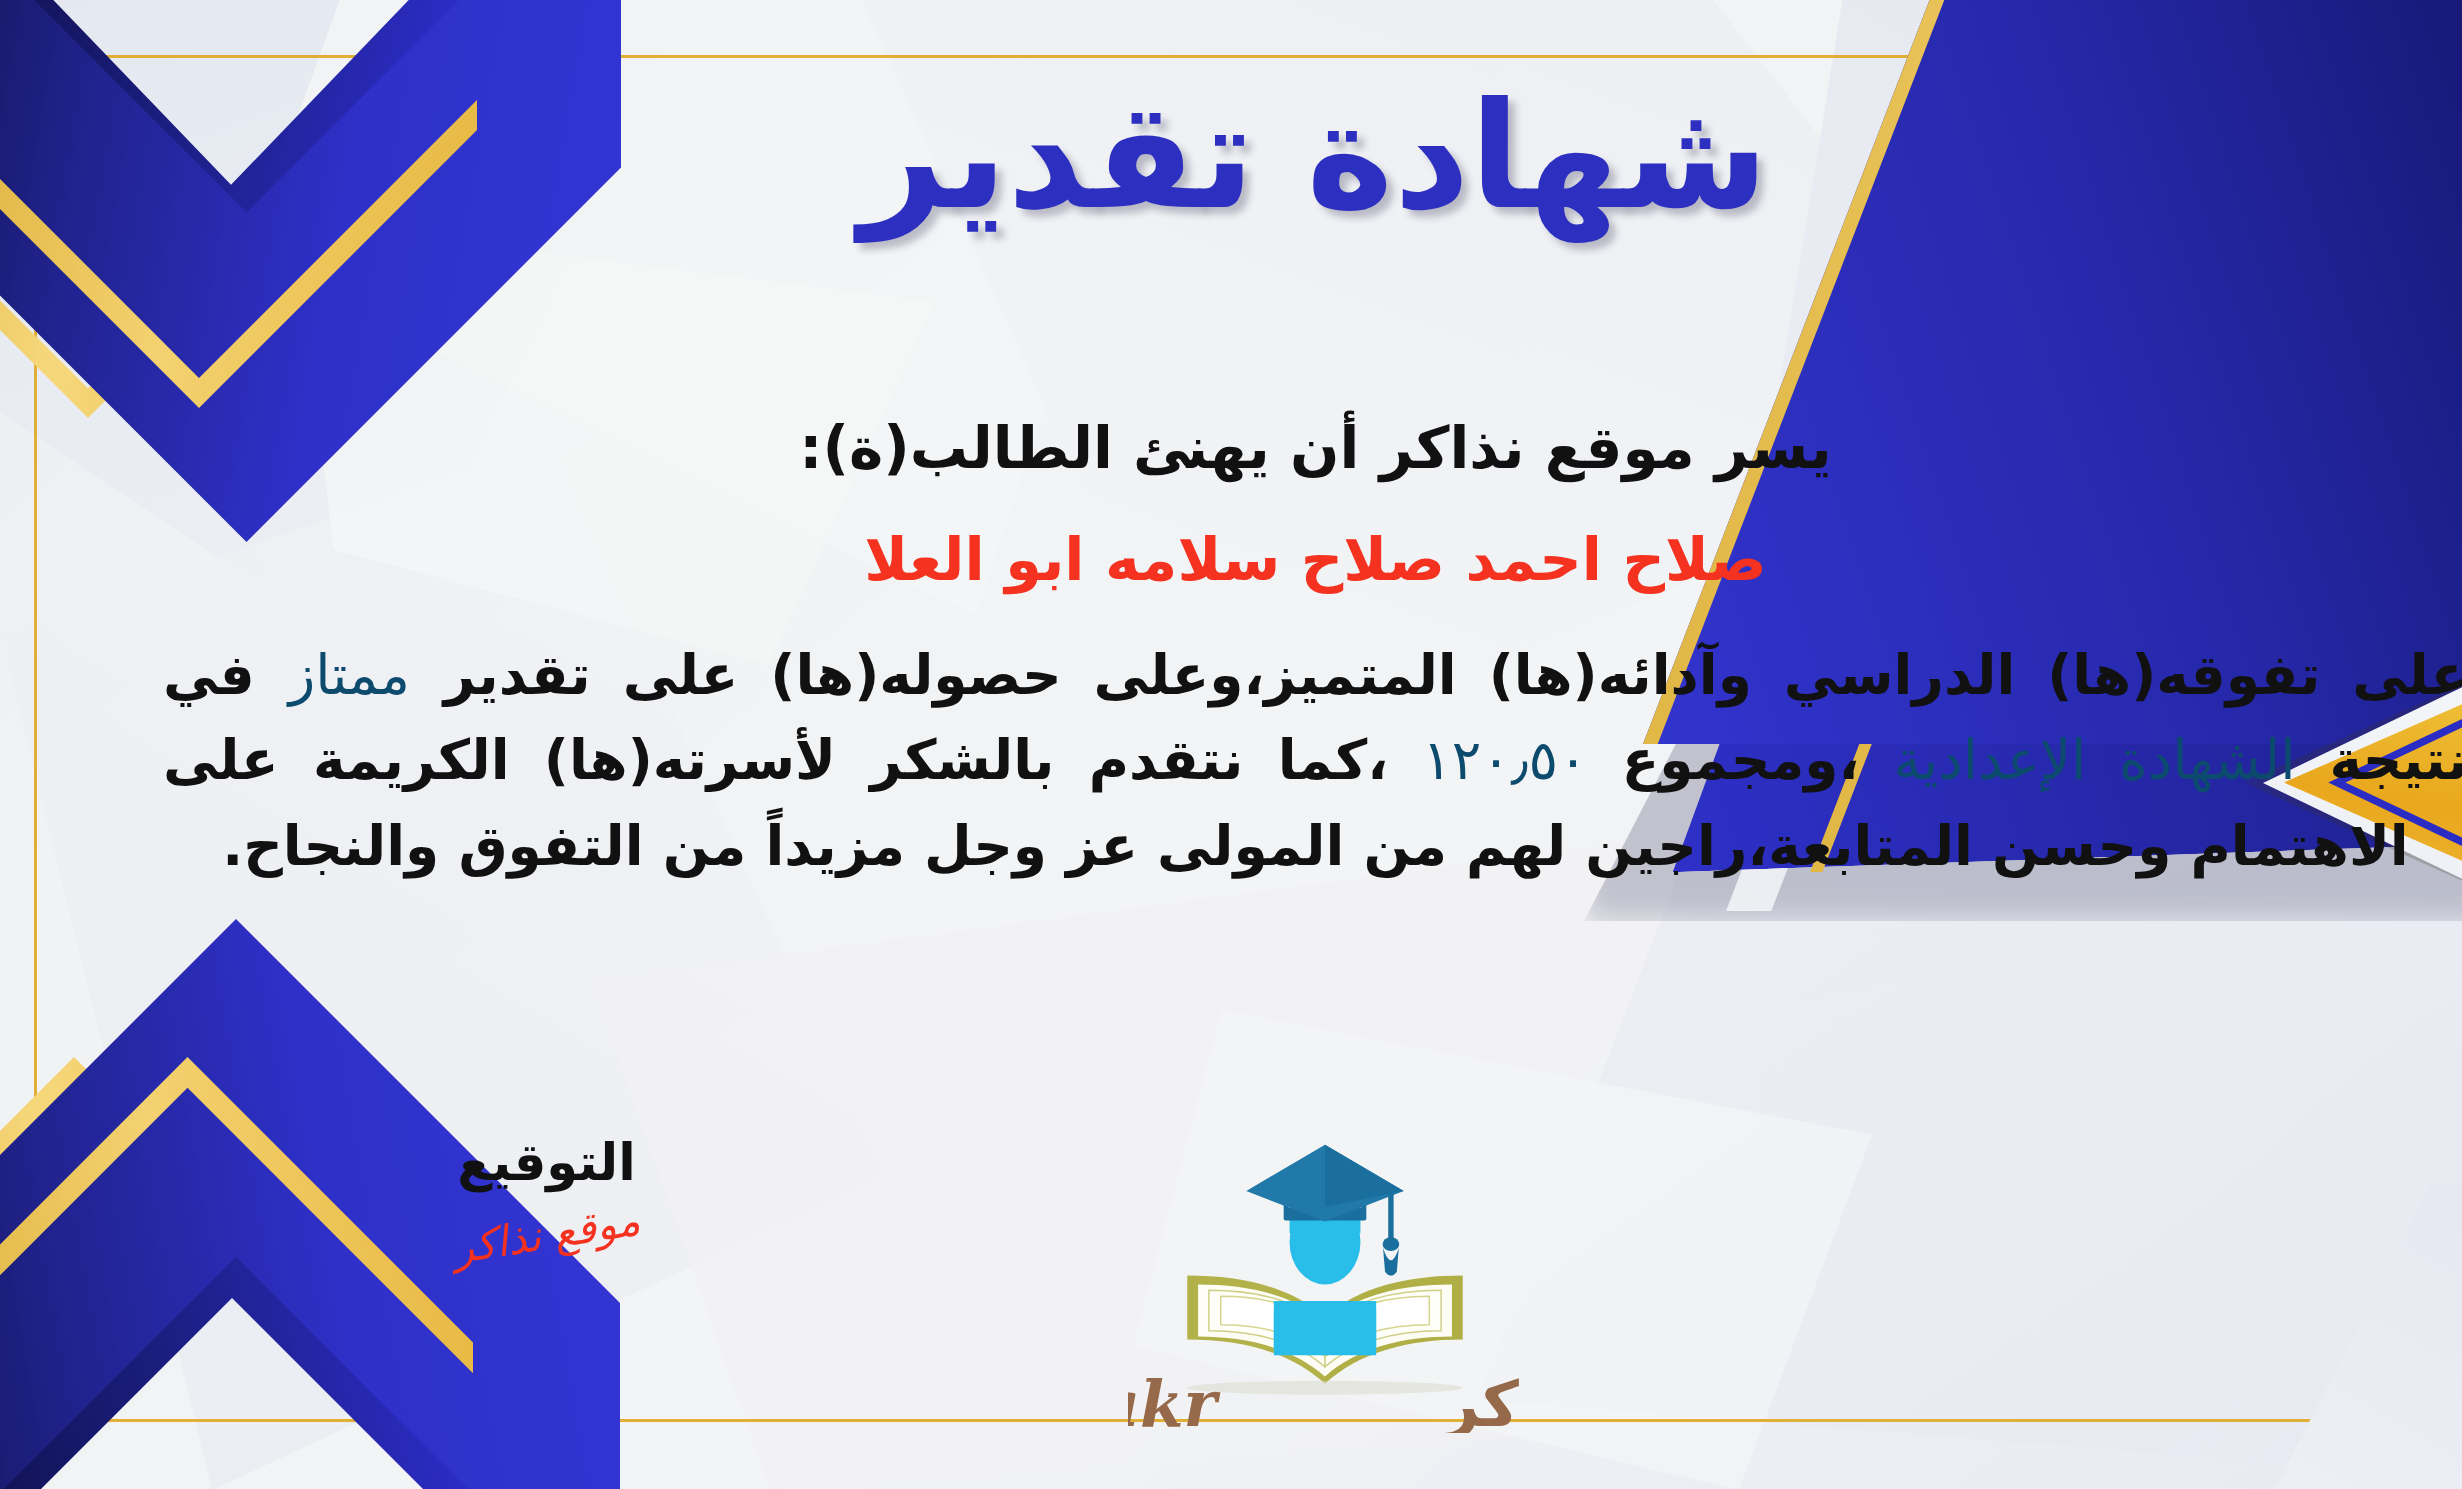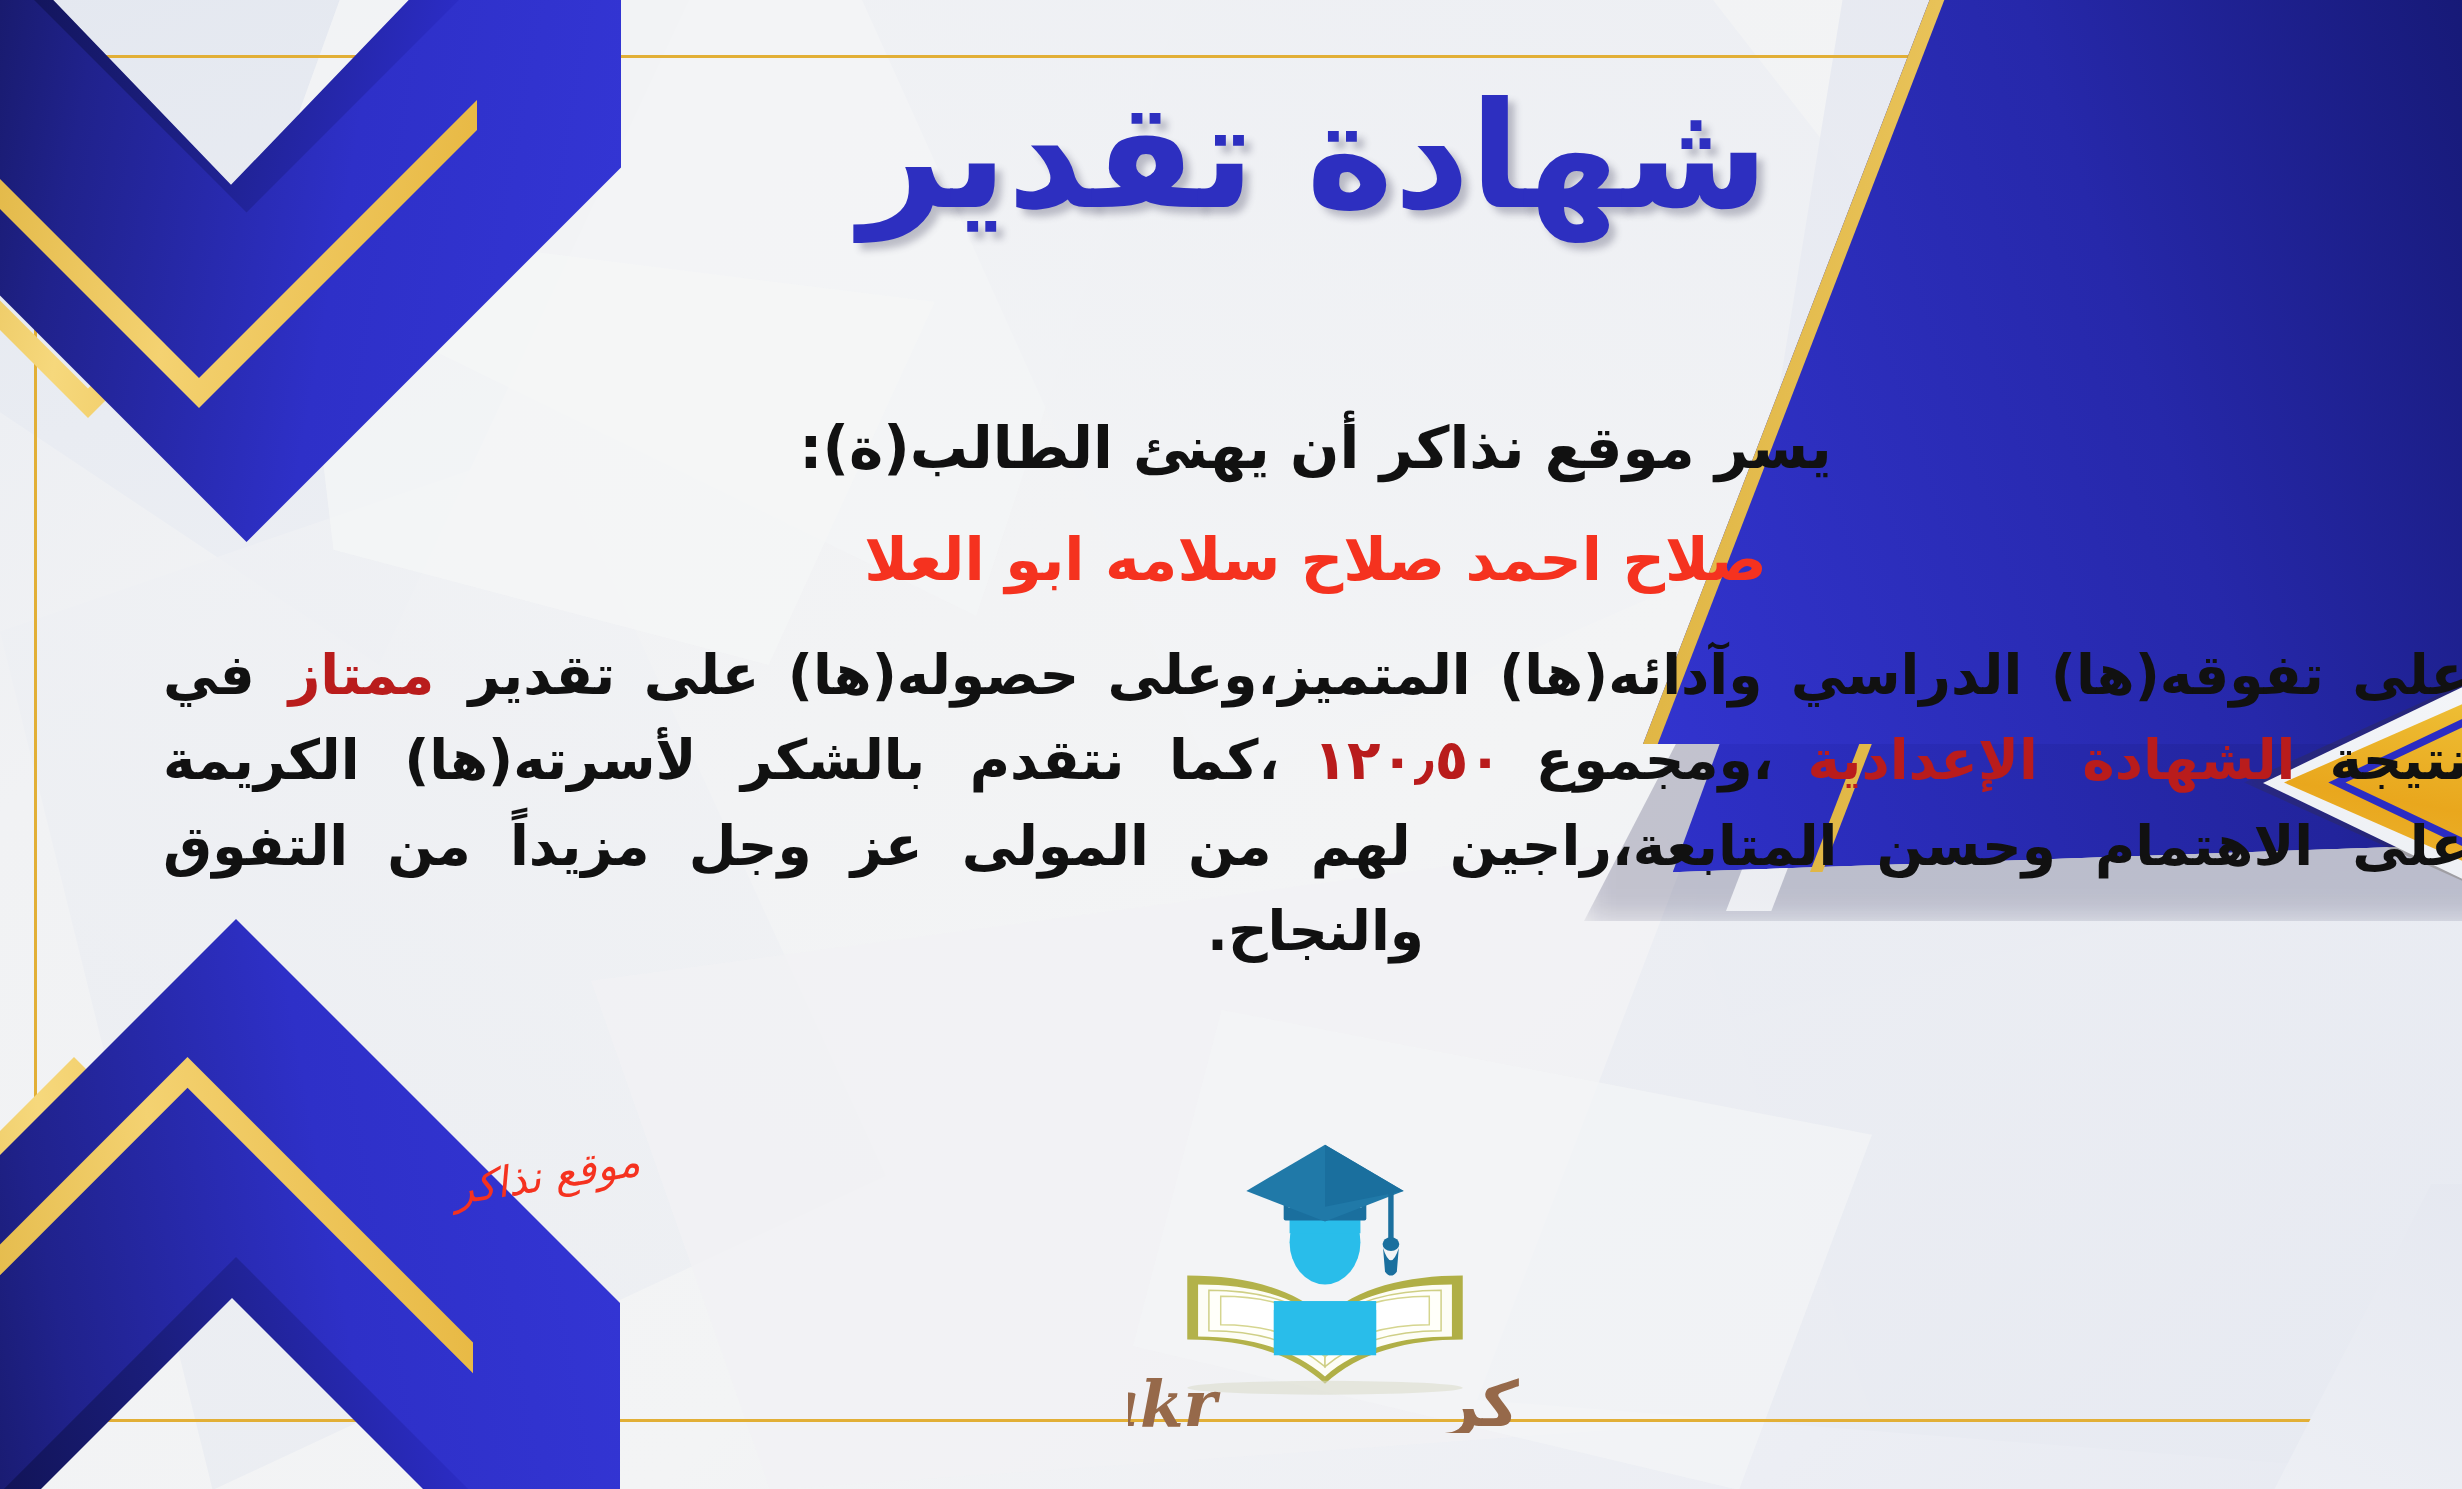--- a/index.html
+++ b/index.html
@@ -143,21 +143,21 @@
   .line{display:block;margin:0;padding:0;}
   .l-intro{font-size:58px;font-weight:700;margin-bottom:22.7px;}
   .l-name{font-size:59px;font-weight:700;color:#f5321f;margin-bottom:28.6px;}
   .para{
     text-align:justify;
     text-align-last:center;
     font-size:55px;
     line-height:1.55;
     font-weight:600;
   }
-  .red{color:#b91c1c;font-weight:700;}
+  .red{color:#0c4a6e;font-weight:400;}
   .sp{display:inline-block;width:34px;}
 
   
   .sig-block{position:absolute;left:374px;top:1133px;width:345px;text-align:center;direction:rtl;}
   .sig-label{font-size:51px;font-weight:700;color:#111;}
   .sig-mark{
     margin-top:17.7px;
     font-family:"DejaVu Serif","Liberation Serif",serif;
     font-size:42px;
     color:#f5321f;
@@ -225,20 +225,21 @@
 
       <div class="line l-name">صلاح احمد صلاح سلامه ابو العلا</div>
 
       <div class="para">
         <span>على تفوقه(ها) الدراسي وآدائه(ها) المتميز،وعلى حصوله(ها) على تقدير</span><span class="sp"></span><span class="red">ممتاز</span><span class="sp"></span><span>في نتيجة</span><span class="sp"></span><span class="red">الشهادة الإعدادية</span><span class="sp"></span><span>،ومجموع</span><span class="sp"></span><span class="red">١٢٠٫٥٠</span><span class="sp"></span><span>،كما نتقدم بالشكر لأسرته(ها) الكريمة على الاهتمام وحسن المتابعة،راجين لهم من المولى عز وجل مزيداً من التفوق والنجاح.</span>
       </div>
 
     </div>
 
     <div class="sig-block">
+      <div class="sig-label">التوقيع</div>
       <div class="sig-mark">موقع نذاكر</div>
     </div>
 
     <div class="logo">
       <svg viewBox="0 0 800 620" xmlns="http://www.w3.org/2000/svg">
 
         <g>
           <path d="M400 520 C330 455 230 430 120 430 L120 300 C235 300 335 325 400 385 Z" fill="#b3b24a"></path>
           <path d="M400 520 C470 455 570 430 680 430 L680 300 C565 300 465 325 400 385 Z" fill="#b0af46"></path>
           <path d="M400 505 C335 448 245 424 142 424 L142 318 C250 318 340 342 400 395 Z" fill="#fdfdf6"></path>

